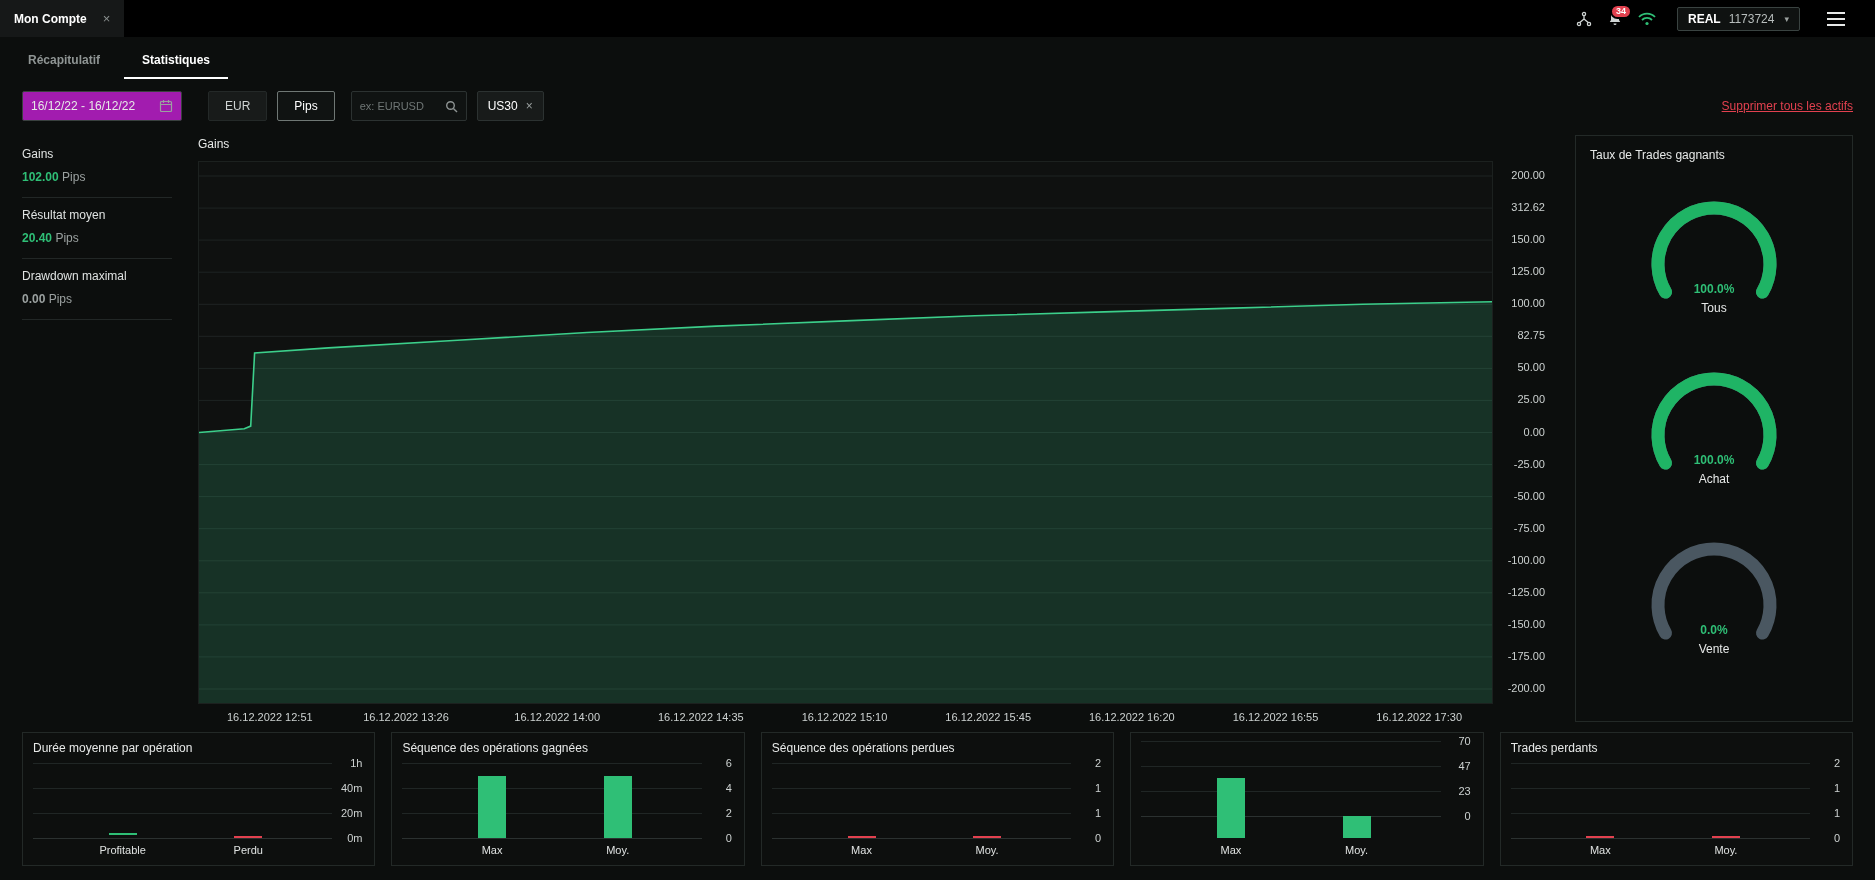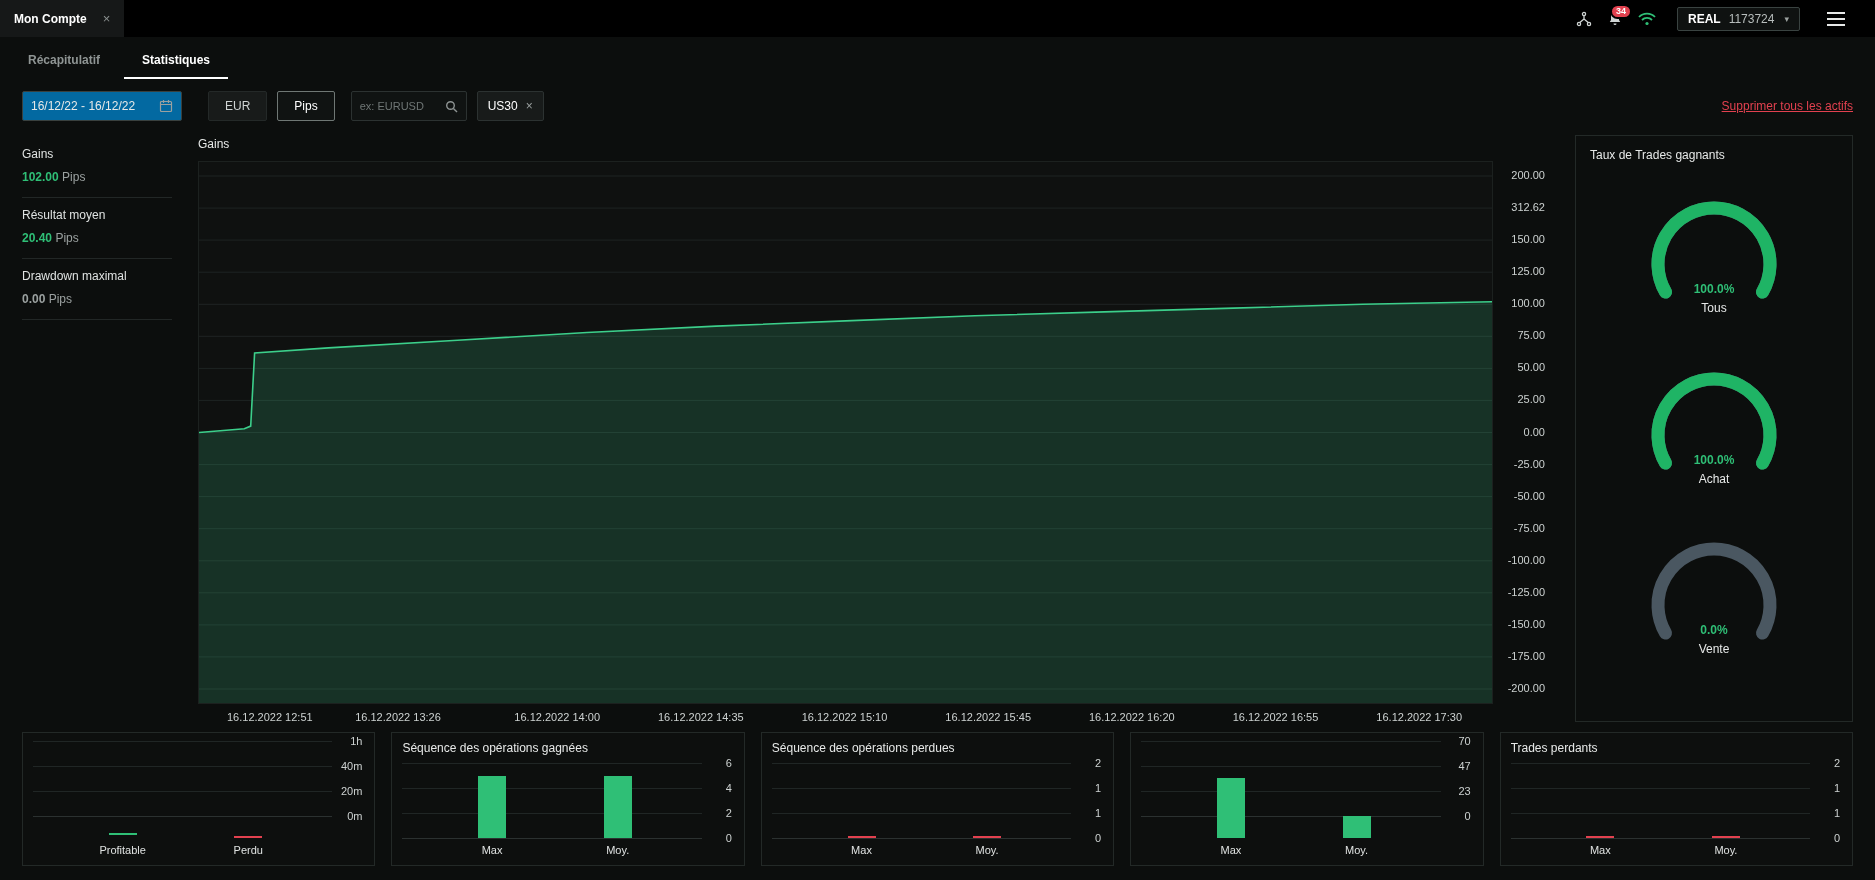--- a/index.html
+++ b/index.html
@@ -26,21 +26,21 @@
   
   .subtabs{height:42px;display:flex;align-items:flex-end;gap:6px;padding:0 10px;flex:0 0 auto}
   .subtab{padding:8px 18px 10px;font-size:12px;font-weight:bold;color:#8f9594;
           border-bottom:2px solid transparent;cursor:pointer}
   .subtab.active{color:#fff;border-bottom-color:#fff}
 
   
   .filterbar{height:54px;display:flex;align-items:center;gap:10px;padding:0 22px;flex:0 0 auto}
   .datebox{display:flex;align-items:center;justify-content:space-between;gap:12px;width:160px;height:30px;
            border:1px solid #39403e;border-radius:2px;padding:0 8px;color:#e7e9e8;font-size:12px;
-           background:#0369a1;cursor:pointer}
+           background:#a21caf;cursor:pointer}
   .btn{height:30px;padding:4px 16px;background:#181b1a;border:1px solid #242928;border-radius:2px;
        color:#cfd4d3;font-size:12px;cursor:pointer;font-family:inherit}
   .btn.selected{background:#101312;border-color:#6f7774;color:#fff}
   .btn-currency{margin-left:16px}
   .searchbox{display:flex;align-items:center;width:116px;height:30px;border:1px solid #2c3231;border-radius:2px;
              background:#101312;padding:0 8px;margin-left:6px}
   .searchbox input{flex:1;min-width:0;background:transparent;border:none;outline:none;color:#e7e9e8;
                    font-size:11px;font-family:inherit}
   .searchbox input::placeholder{color:#6f7675}
   .chip{display:flex;align-items:center;gap:8px;height:30px;border:1px solid #2c3231;border-radius:2px;
@@ -206,37 +206,37 @@
                 <line x1="0" x2="1293" y1="430.8" y2="430.8" stroke="#1e2423" stroke-width="1"></line>
                 <line x1="0" x2="1293" y1="462.9" y2="462.9" stroke="#1e2423" stroke-width="1"></line>
                 <line x1="0" x2="1293" y1="494.9" y2="494.9" stroke="#1e2423" stroke-width="1"></line>
                 <line x1="0" x2="1293" y1="527.0" y2="527.0" stroke="#1e2423" stroke-width="1"></line>
                 <path d="M0.0,270.5L45.3,266.7L51.7,264.1L55.6,191.0L129.3,185.9L258.6,178.2L387.9,170.5L517.2,164.1L646.5,158.9L775.8,153.8L905.1,149.9L1034.4,146.1L1163.7,142.3L1293.0,139.7L1293,541L0,541Z" fill="rgba(60,207,139,0.18)"></path>
                 <path d="M0.0,270.5L45.3,266.7L51.7,264.1L55.6,191.0L129.3,185.9L258.6,178.2L387.9,170.5L517.2,164.1L646.5,158.9L775.8,153.8L905.1,149.9L1034.4,146.1L1163.7,142.3L1293.0,139.7" fill="none" stroke="#3ccf8b" stroke-width="1.6"></path>
               </svg>
           </div>
           <div class="x-axis" id="gains-xaxis">
               <div class="xtick" style="left:71.8px">16.12.2022 12:51</div>
-              <div class="xtick" style="left:200px">16.12.2022 13:26</div>
+              <div class="xtick" style="left:208px">16.12.2022 13:26</div>
               <div class="xtick" style="left:359.2px">16.12.2022 14:00</div>
               <div class="xtick" style="left:502.8px">16.12.2022 14:35</div>
               <div class="xtick" style="left:646.5px">16.12.2022 15:10</div>
               <div class="xtick" style="left:790.2px">16.12.2022 15:45</div>
               <div class="xtick" style="left:933.8px">16.12.2022 16:20</div>
               <div class="xtick" style="left:1077.5px">16.12.2022 16:55</div>
               <div class="xtick" style="left:1221.2px">16.12.2022 17:30</div>
             </div>
         </div>
         <div class="y-axis" id="gains-yaxis">
             <div class="ytick" style="top:14.0px">200.00</div>
             <div class="ytick" style="top:46.1px">312.62</div>
             <div class="ytick" style="top:78.1px">150.00</div>
             <div class="ytick" style="top:110.2px">125.00</div>
             <div class="ytick" style="top:142.3px">100.00</div>
-            <div class="ytick" style="top:174.3px">75.00</div>
+            <div class="ytick" style="top:174.3px">82.75</div>
             <div class="ytick" style="top:206.4px">50.00</div>
             <div class="ytick" style="top:238.4px">25.00</div>
             <div class="ytick" style="top:270.5px">0.00</div>
             <div class="ytick" style="top:302.6px">-25.00</div>
             <div class="ytick" style="top:334.6px">-50.00</div>
             <div class="ytick" style="top:366.7px">-75.00</div>
             <div class="ytick" style="top:398.8px">-100.00</div>
             <div class="ytick" style="top:430.8px">-125.00</div>
             <div class="ytick" style="top:462.9px">-150.00</div>
             <div class="ytick" style="top:494.9px">-175.00</div>
@@ -270,20 +270,21 @@
             </svg>
           <div class="gauge-pct">0.0%</div>
           <div class="gauge-label">Vente</div>
         </div>
       </div>
     </aside>
   </div>
 
   <div class="bottom">
     <div class="mini-panel">
+      <div class="mini-title">Durée moyenne par opération</div>
       <div class="mini-chart">
         <div class="mini-left">
             <div class="mini-plot">
               <div class="gridline" style="top:0.0px"></div>
               <div class="gridline" style="top:25.0px"></div>
               <div class="gridline" style="top:50.0px"></div>
               <div class="gridline base" style="top:75.0px"></div>
               <div class="bar" style="left:89.7px;bottom:3.8px;height:2.5px;background:#2fbf76"></div>
               <div class="bar" style="left:215.3px;bottom:1.0px;height:2.5px;background:#e2414f"></div>
             </div>

